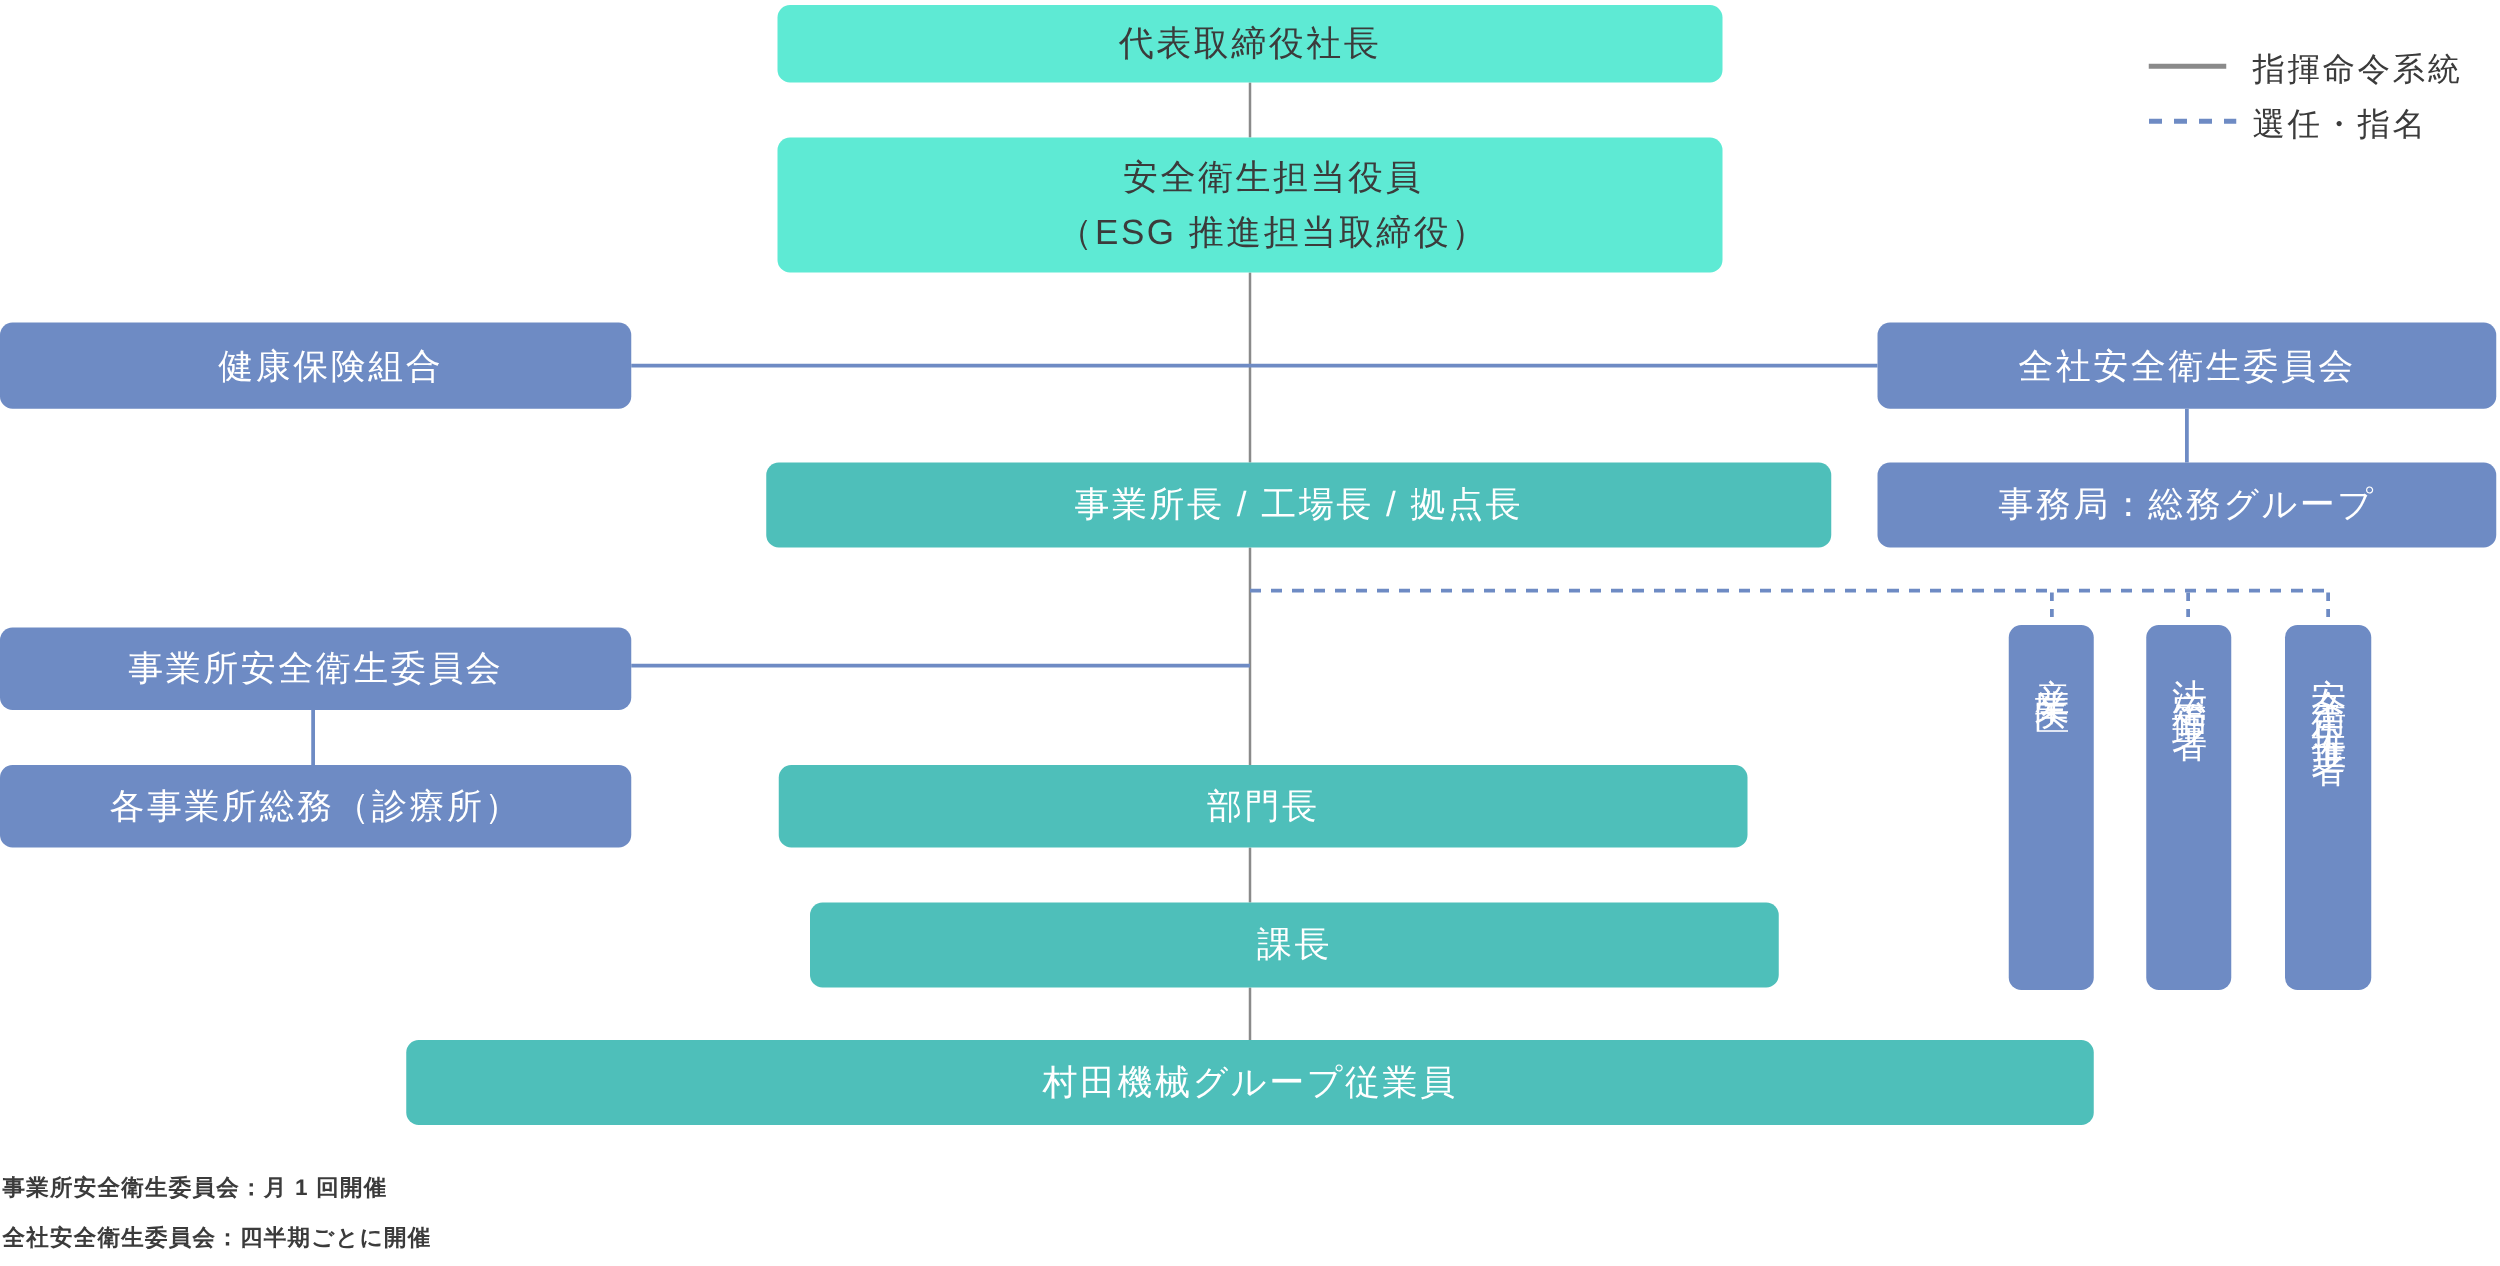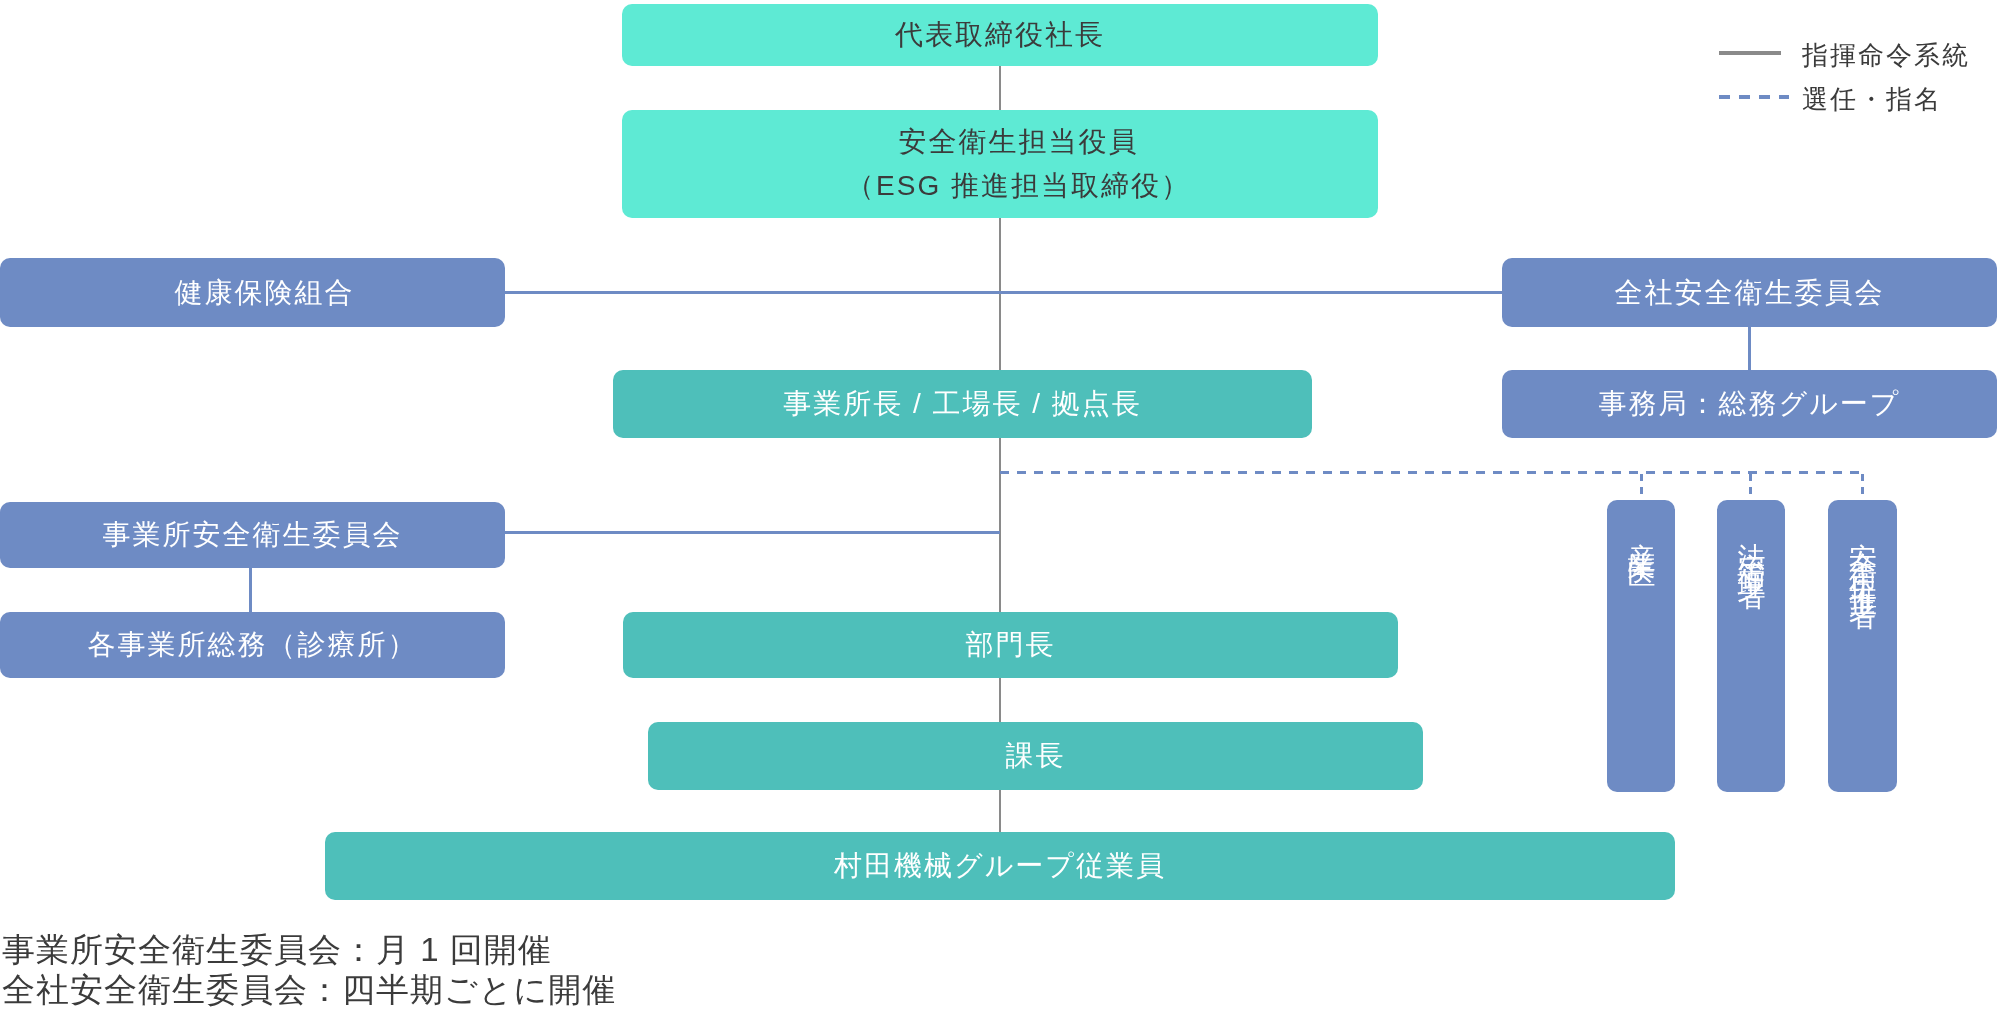--- a/index.html
+++ b/index.html
@@ -72,22 +72,22 @@
   .legend-swatch { position: absolute; }
   .legend-solid { width: 62px; height: 4px; background: #8a8a8a; }
   .legend-dashed {
     width: 70px; height: 4px;
     background-image: repeating-linear-gradient(90deg, #6e8bc4 0 11px, transparent 11px 20px);
   }
   #footnotes {
     position: absolute;
     left: 2px;
     top: 930px;
-    font-size: 33px;
-    font-weight: 400;
+    font-size: 18px;
+    font-weight: 700;
     letter-spacing: 1px;
     line-height: 40px;
     color: #3b3b3b;
   }
 </style>
 </head>
 <body>
 
 <div id="stage">
 
@@ -116,21 +116,21 @@
 
   <div class="box light" style="left:622px; top:4px;   width:756px; height:62px;">代表取締役社長</div>
 
   <div class="box light" style="left:622px; top:110px; width:756px; height:108px;padding-left:37px;">
     <div class="two-line">
       <div>安全衛生担当役員</div>
       <div>（ESG 推進担当取締役）</div>
     </div>
   </div>
 
-  <div class="box teal" style="left:613px; top:370px; width:699px; height:68px;">事業所長 / 工場長 / 拠点長</div>
+  <div class="box teal" style="left:613px; top:370px; width:852px; height:68px;">事業所長 / 工場長 / 拠点長</div>
 
   <div class="box teal" style="left:613px; top:612px; width:775px; height:66px;margin-left:10px;">部門長</div>
 
   <div class="box teal" style="left:613px; top:722px; width:775px; height:68px;margin-left:35px;">課長</div>
 
   <div class="box teal" style="left:325px; top:832px; width:1350px; height:68px;">村田機械グループ従業員</div>
 
   <div class="box blue" style="left:0px; top:258px; width:505px; height:69px;padding-left:24px;">健康保険組合</div>
 
   <div class="box blue" style="left:0px; top:502px; width:505px; height:66px;">事業所安全衛生委員会</div>

